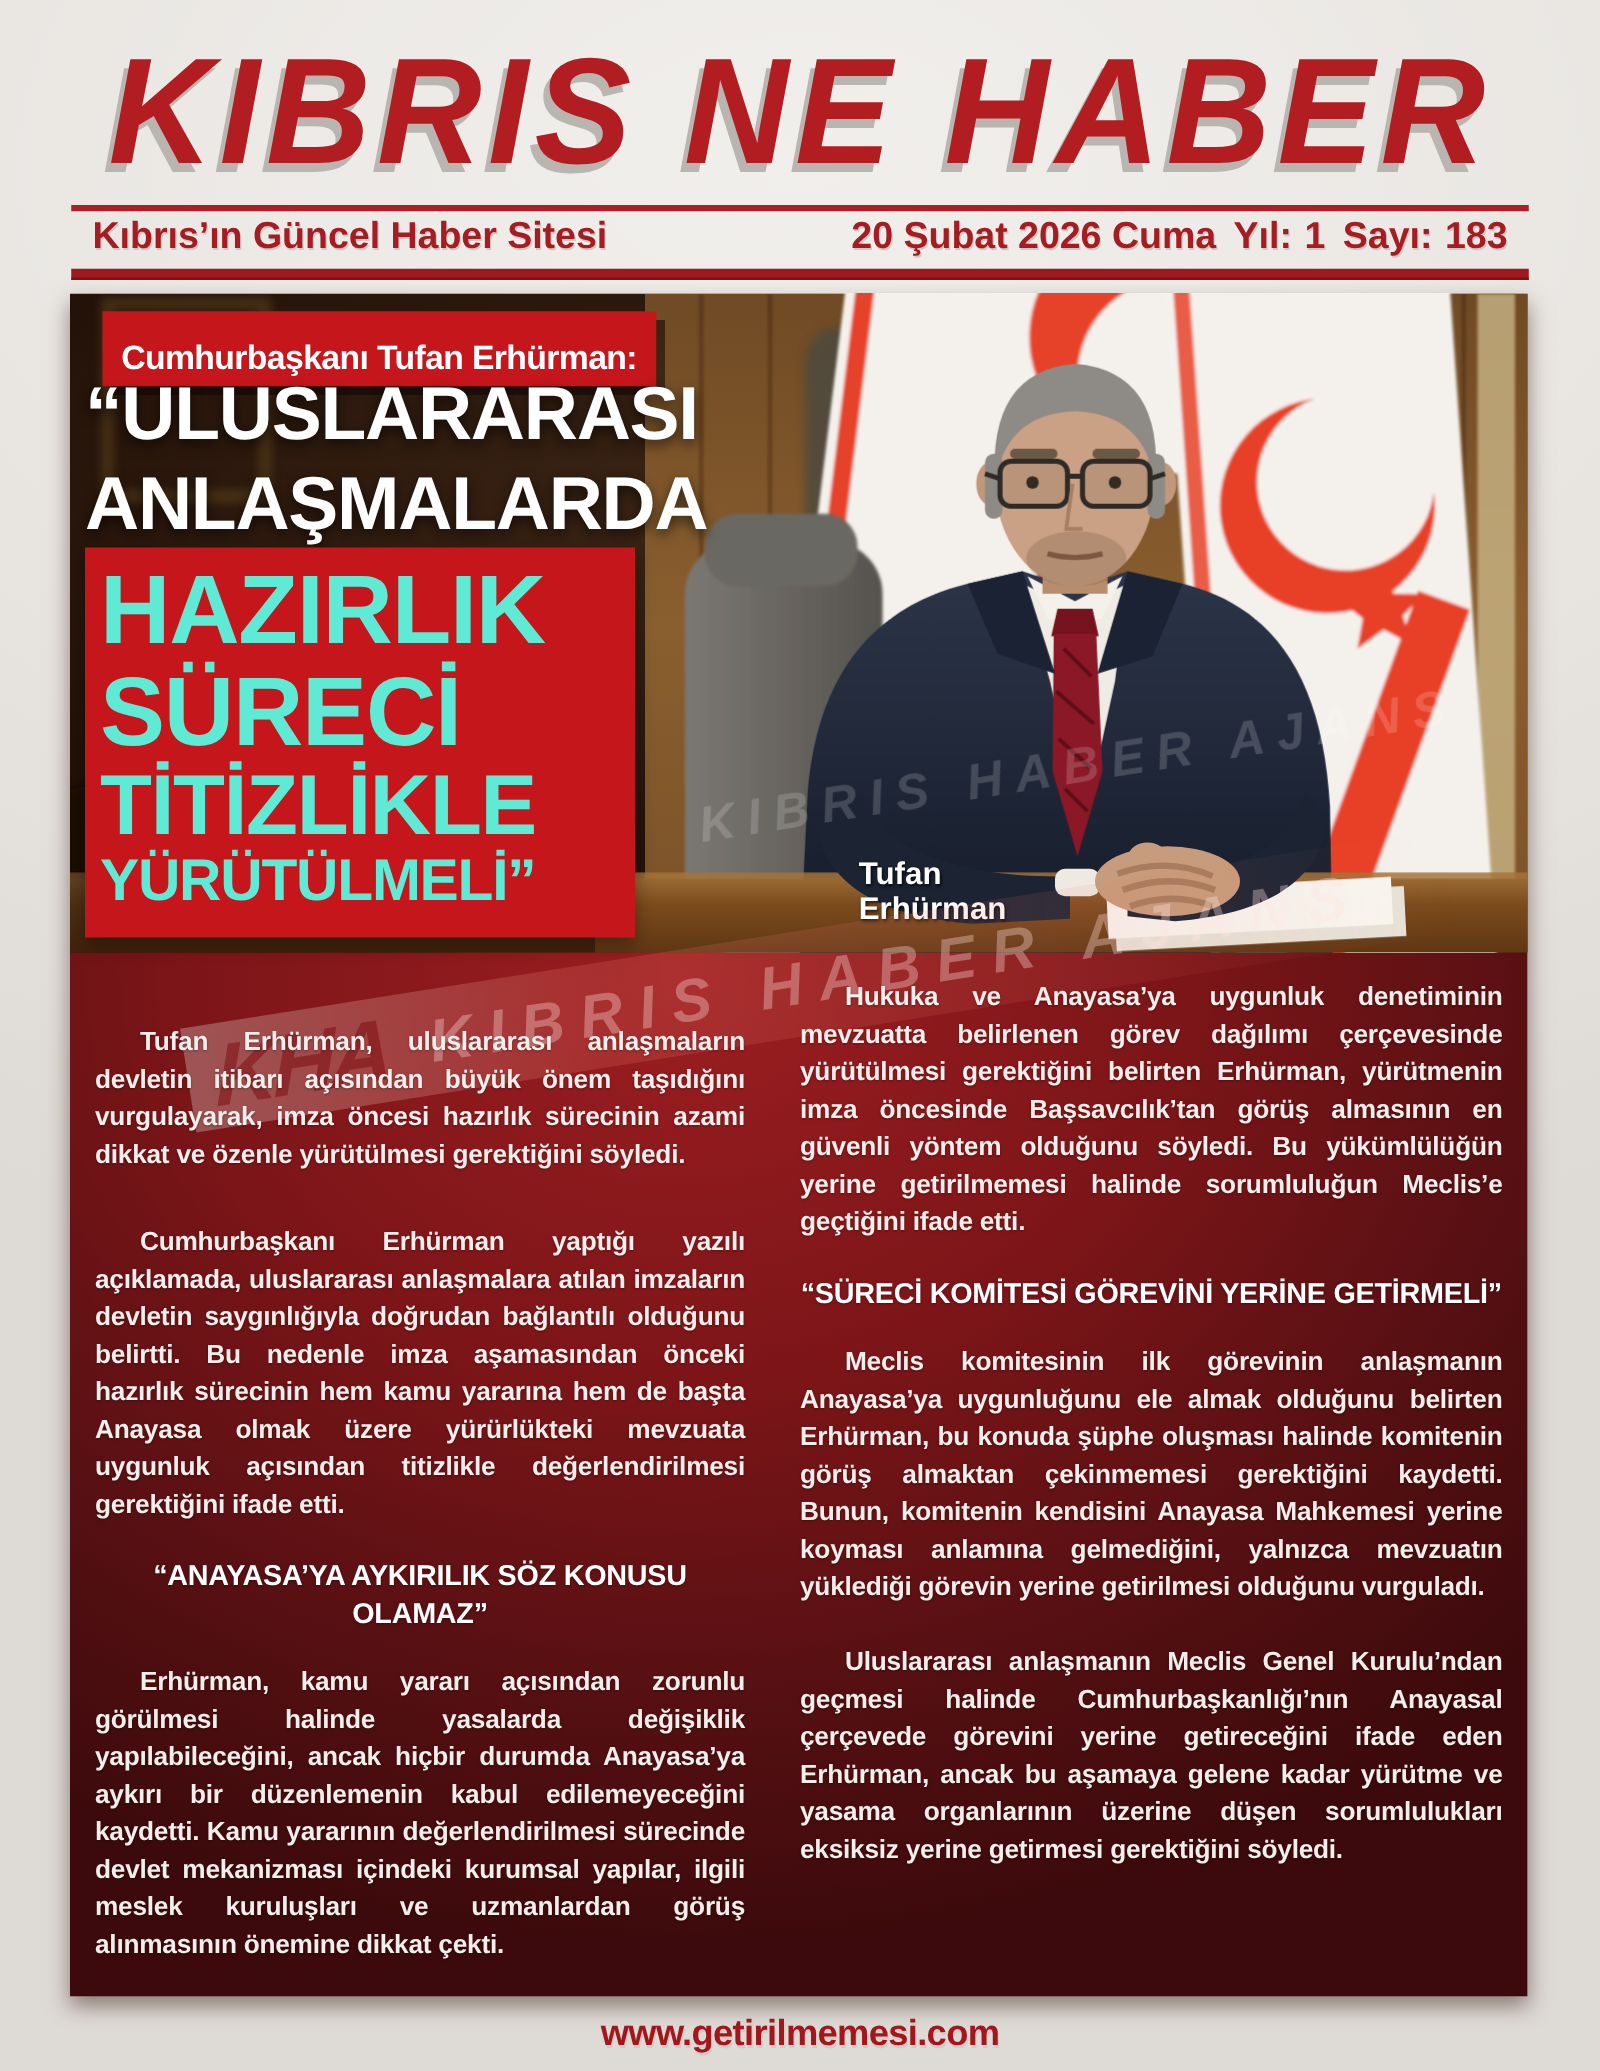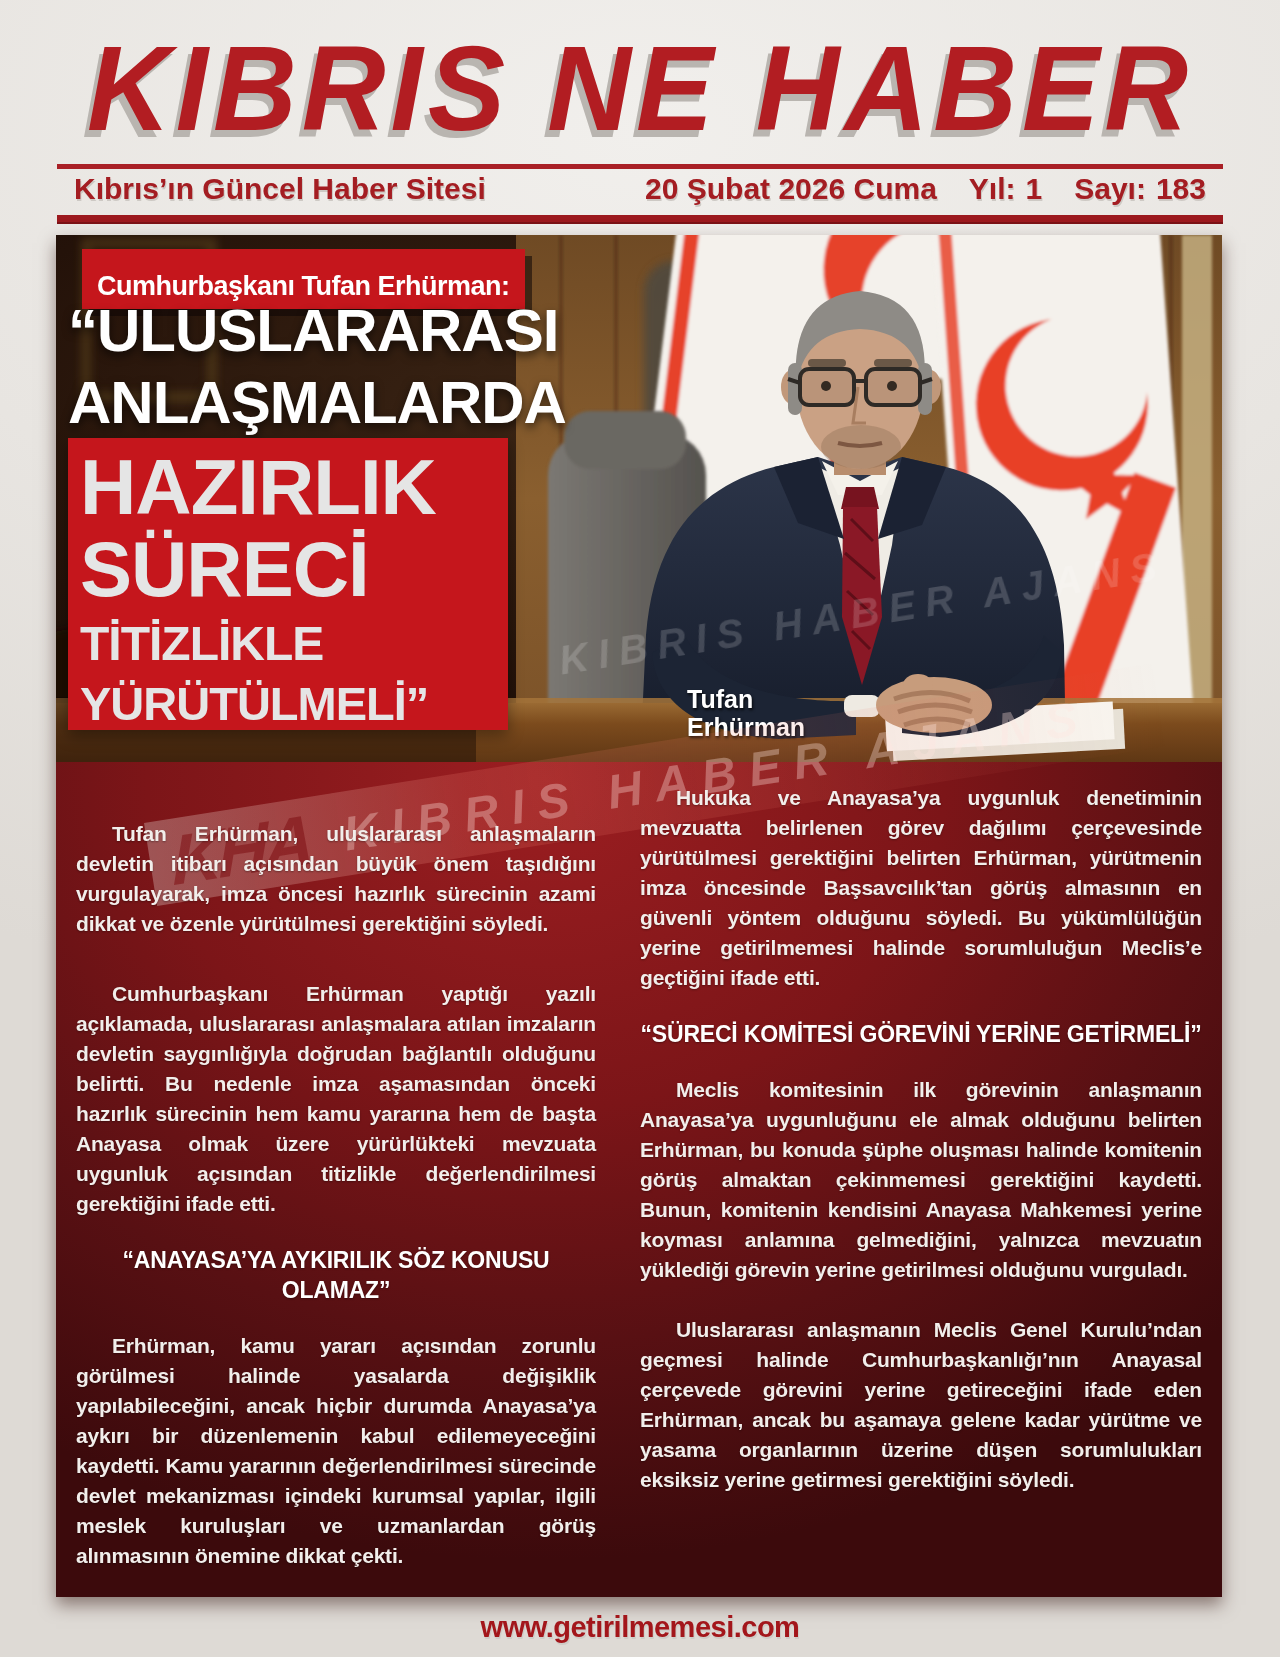--- a/index.html
+++ b/index.html
@@ -21,21 +21,21 @@
   .rule{position:absolute;left:57px;right:57px;}
   .rule-thin{top:164px;height:5px;background:#a92026;}
   .rule-thick{top:215px;height:9px;background:#9c191e;border-bottom:2px solid #7c1216;}
   .masthead-row{
     position:absolute;top:172px;left:0;right:0;padding:0 74px;
     display:flex;justify-content:space-between;align-items:baseline;
     color:#a41d22;font-weight:bold;font-size:30px;
     text-shadow:1px 2px 0 #cdc9c4;white-space:nowrap;
   }
   .issue-info{display:flex;gap:10px;align-items:baseline;}
-  .issue-info .gap-big{margin-left:22px;}
+  .issue-info .gap-big{margin-left:4px;}
   
   .content{
     position:absolute;left:56px;top:235px;width:1166px;height:1362px;overflow:hidden;
     background:radial-gradient(ellipse 950px 780px at 42% 40%, #9c1e21 0%, #7c1518 42%, #581013 72%, #3c0a0c 100%);
     box-shadow:0 8px 16px rgba(55,25,20,.5);
   }
   .photo-wrap{position:absolute;top:0;left:0;width:1166px;height:527px;overflow:hidden;}
   .photo-wrap svg{display:block;width:1166px;height:527px;}
   
   .kicker{
@@ -43,27 +43,27 @@
     font-weight:bold;font-size:27px;padding:22px 15px 7px 15px;white-space:nowrap;
     box-shadow:7px 7px 0 rgba(12,6,6,.55);letter-spacing:-.5px;
   }
   .headline-white{
     position:absolute;left:12px;top:60px;color:#fff;font-weight:bold;
     font-size:60px;line-height:72px;letter-spacing:-1px;white-space:nowrap;
     text-shadow:0 4px 10px rgba(0,0,0,.6);
   }
   .headline-red{
     position:absolute;left:12px;top:203px;width:440px;min-height:284px;
-    background:#c5161c;padding:8px 10px 0 12px;
-    color:#e5e5e5;font-weight:bold;letter-spacing:-1px;
+    background:#c5161c;padding:8px 10px 20px 12px;
+    color:#5eead4;font-weight:bold;letter-spacing:-1px;
     box-shadow:0 6px 14px rgba(0,0,0,.35);
   }
   .hl{display:block;white-space:nowrap;}
   .hl-1,.hl-2{font-size:78px;line-height:82px;}
-  .hl-3{font-size:48px;line-height:60px;padding-top:4px;}
+  .hl-3{font-size:68px;line-height:60px;padding-top:4px;}
   .hl-4{font-size:47px;line-height:52px;padding-top:4px;}
   .photo-caption{
     position:absolute;left:598px;top:450px;color:#fff;font-weight:bold;
     font-size:25px;line-height:28px;text-shadow:1px 2px 3px rgba(0,0,0,.8);margin-left:33px;
   }
   
   .wm-a{
     position:absolute;left:500px;top:404px;transform:rotate(-9deg);transform-origin:left top;
     font-size:40px;font-weight:bold;font-style:italic;letter-spacing:10px;
     color:rgba(255,255,255,.17);white-space:nowrap;pointer-events:none;

